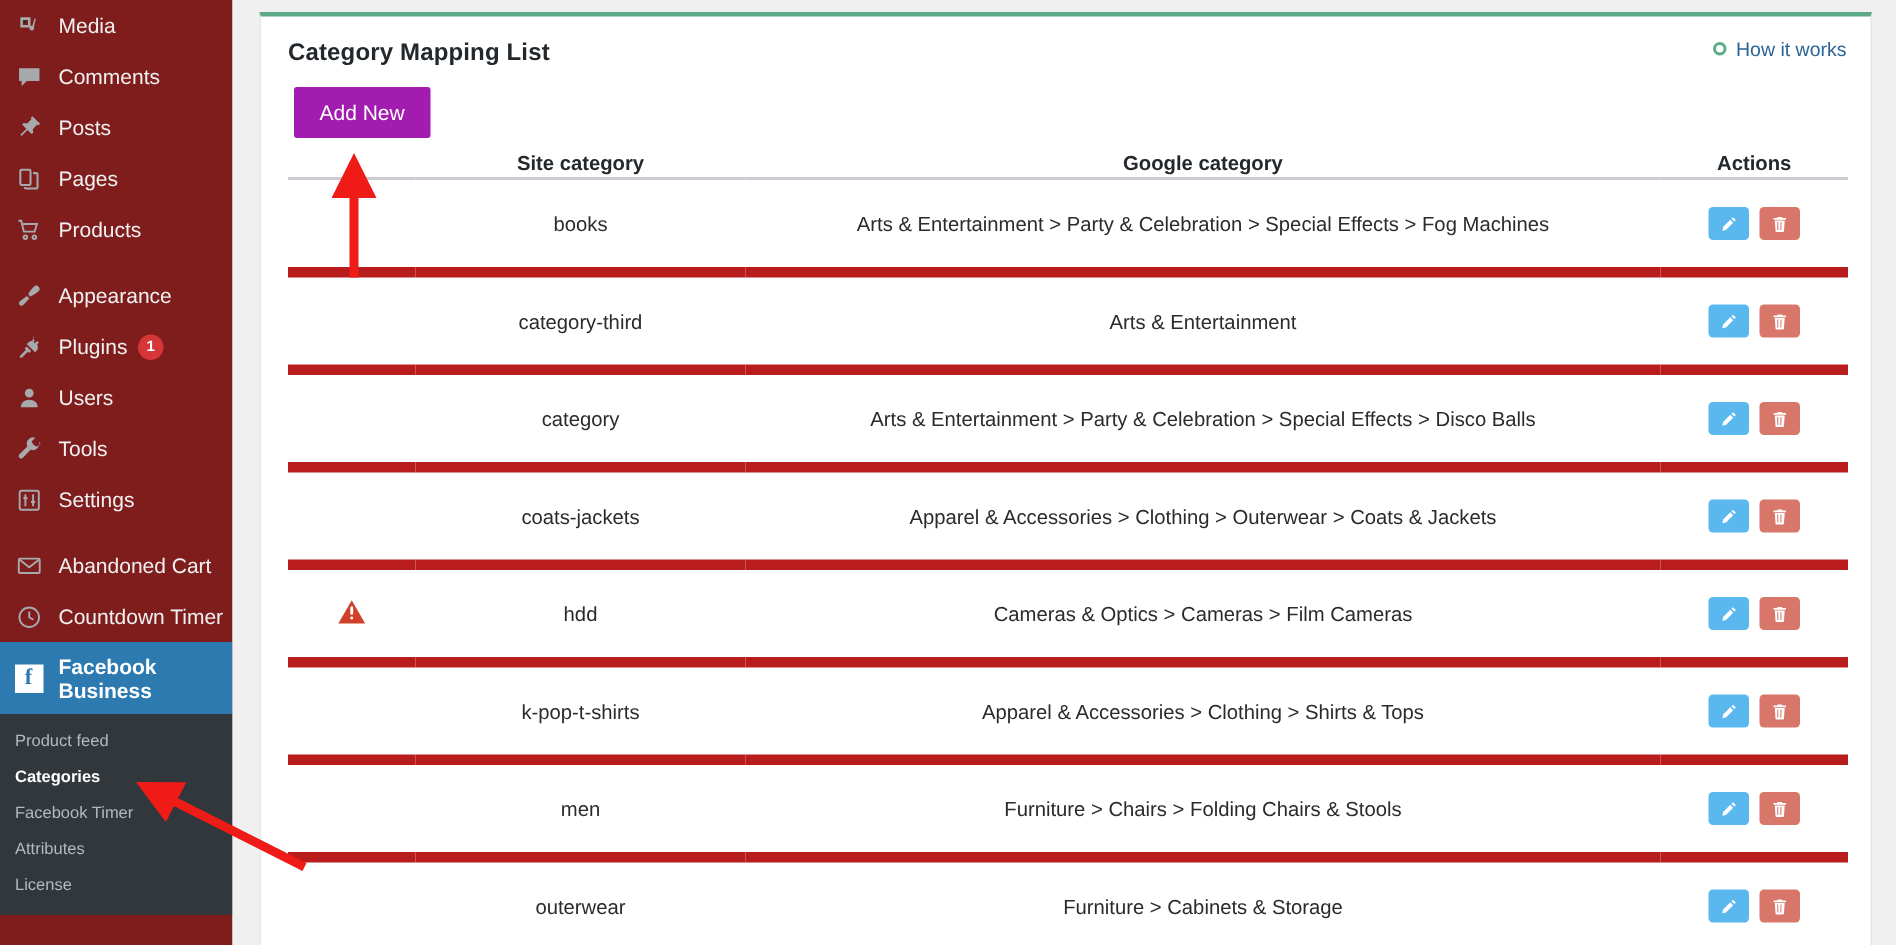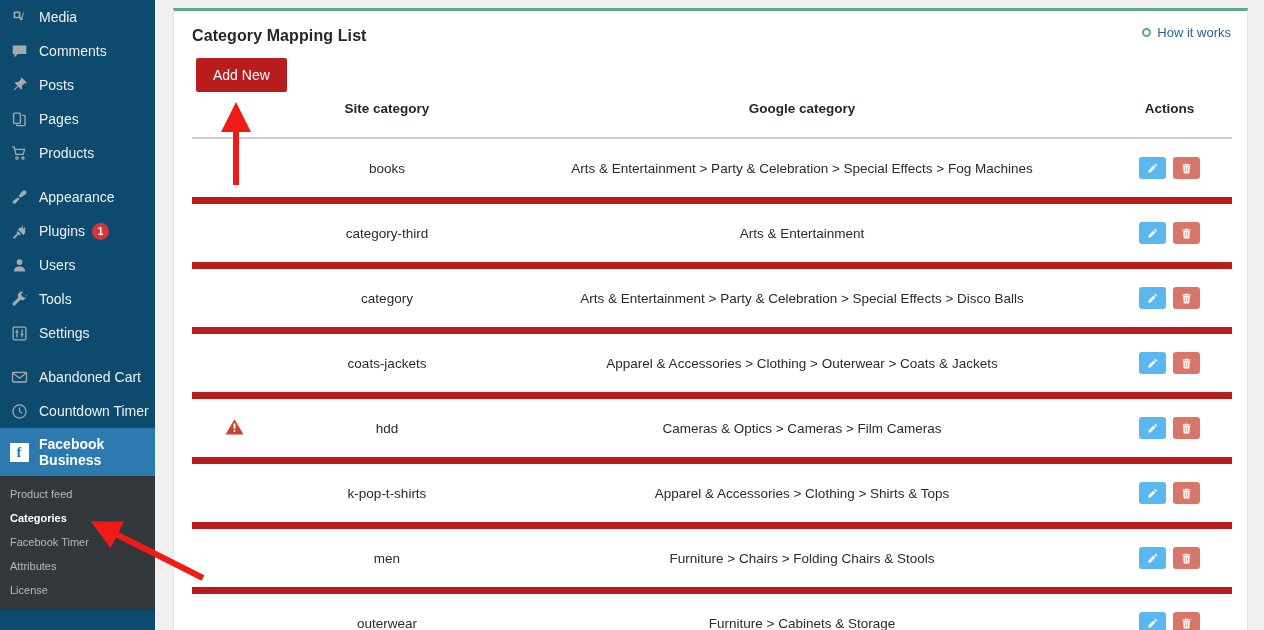--- a/index.html
+++ b/index.html
@@ -9,21 +9,21 @@
     background: #f0f0f1;
     font-family: "Liberation Sans", sans-serif;
     -webkit-font-smoothing: antialiased;
   }
   #root { position: relative; width: 1264px; height: 630px; }
 
   
   #sidebar {
     position: absolute; left: 0; top: 0;
     width: 155px; height: 630px;
-    background: #0c4a6e;
+    background: #7f1d1d;
     color: #b4b9be;
     overflow: hidden;
   }
   .menu-item {
     display: flex; align-items: center;
     height: 34px;
     padding-left: 8px;
     font-size: 14px;
     color: #f0f0f1;
     position: relative;
@@ -108,21 +108,21 @@
     display: flex; align-items: center; gap: 6px;
     font-size: 13px; color: #2a6496; cursor: pointer;
   }
   .circle-ico {
     width: 9px; height: 9px; border: 2px solid #5cab87;
     border-radius: 50%; display:inline-block;
   }
   #addnew {
     display: inline-block;
     margin: 13px 0 0 4px;
-    background: #b91c1c;
+    background: #a21caf;
     color: #fff;
     border: none;
     border-radius: 2px;
     font-size: 14px;
     font-family: "Liberation Sans", sans-serif;
     padding: 9px 17px;
     cursor: pointer;
   }
 
   
@@ -130,21 +130,21 @@
     width: 1040px;
     margin: 9px 0 0 18px;
     border-collapse: collapse;
     font-size: 13.5px;
     color: #2b2b2b;
   }
   #maptable thead th {
     font-size: 13.5px;
     font-weight: 700;
     color: #23282d;
-    padding: 0 0 21px 0;
+    padding: 0 0 2px 0;
     text-align: center;
     border-bottom: 2px solid #c9cdd1;
   }
   #maptable th.col-flag, #maptable td.col-flag { width: 85px; }
   #maptable th.col-site, #maptable td.col-site { width: 220px; }
   #maptable th.col-google, #maptable td.col-google { width: 610px; }
   #maptable th.col-actions, #maptable td.col-actions { width: 125px; }
   #maptable tbody td {
     text-align: center;
     padding: 18px 0;

